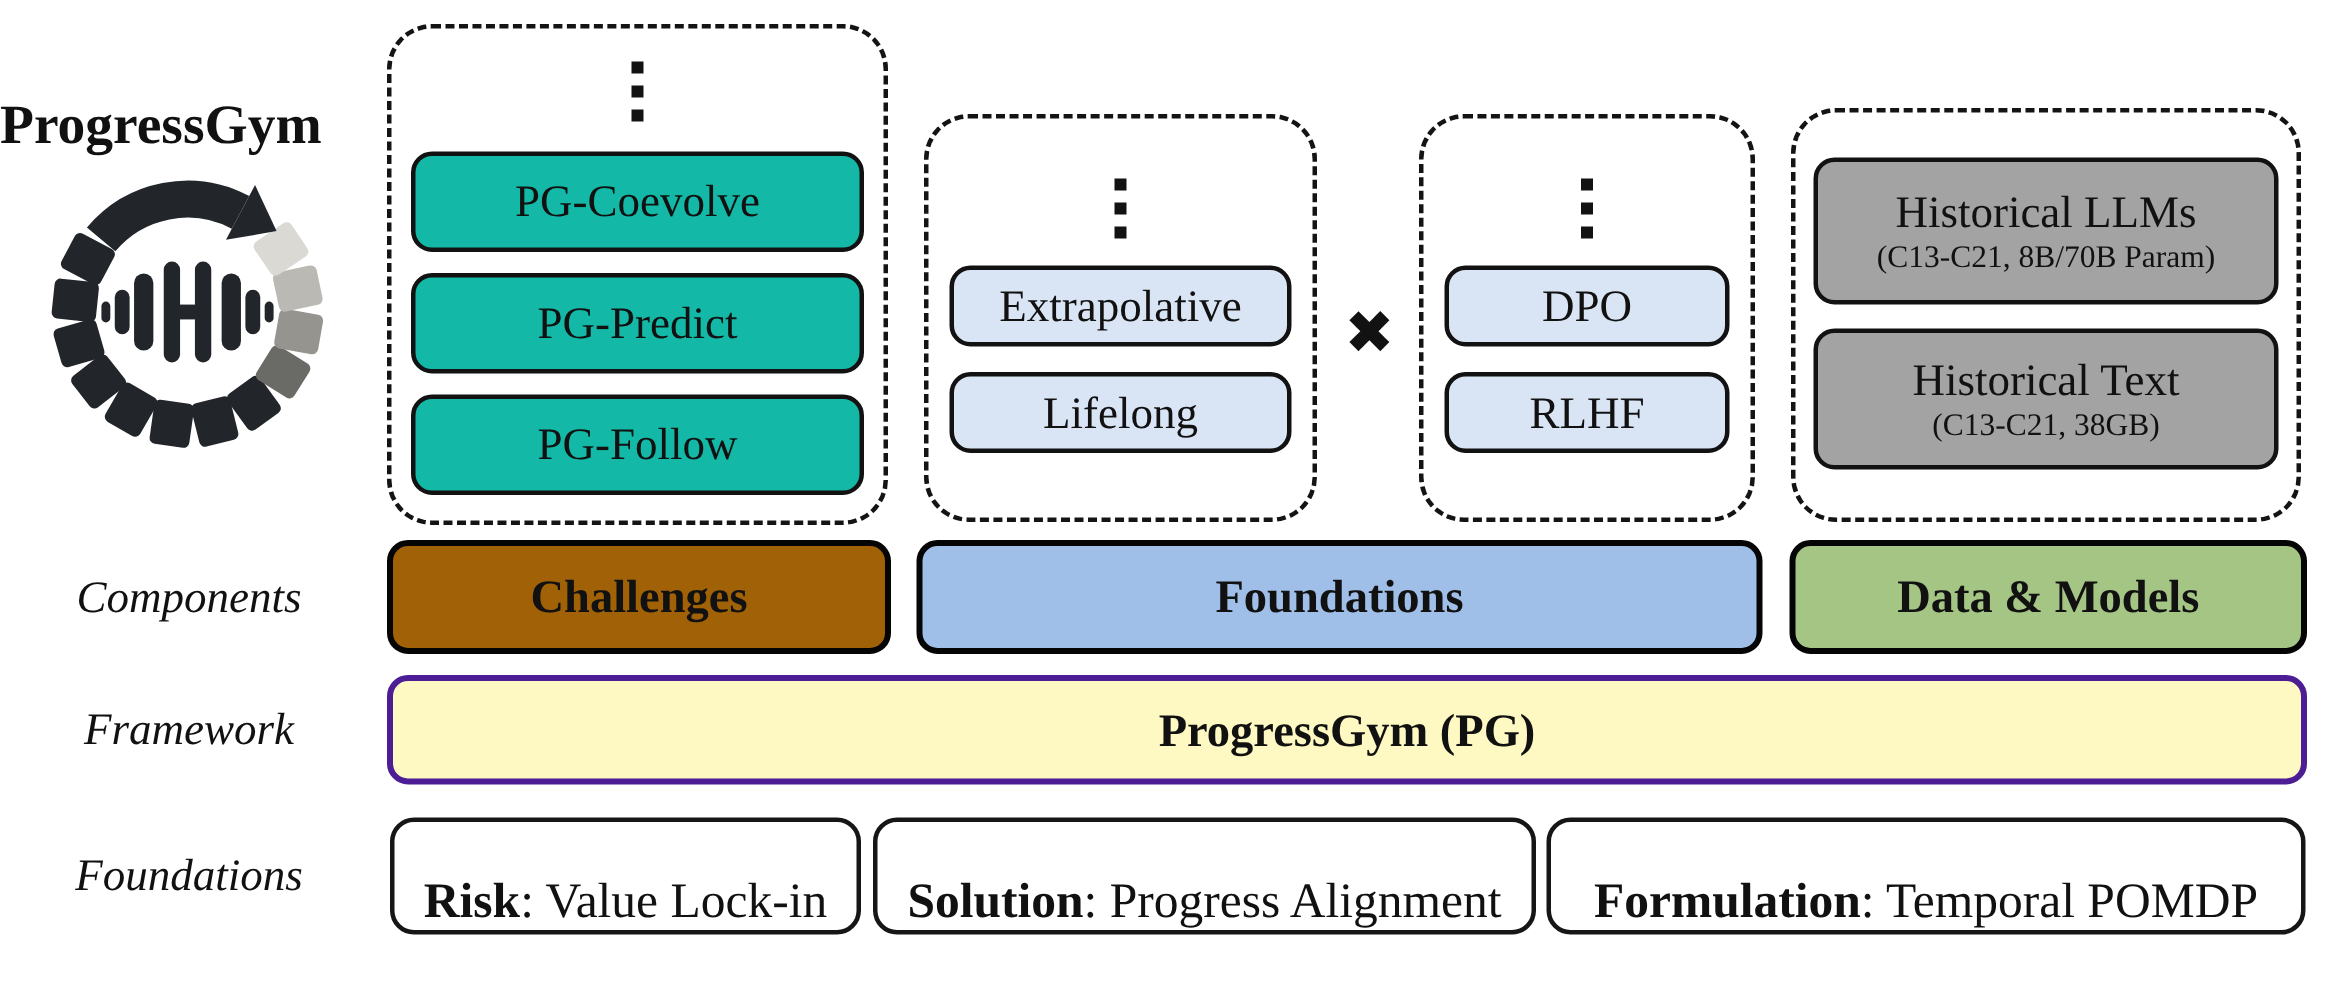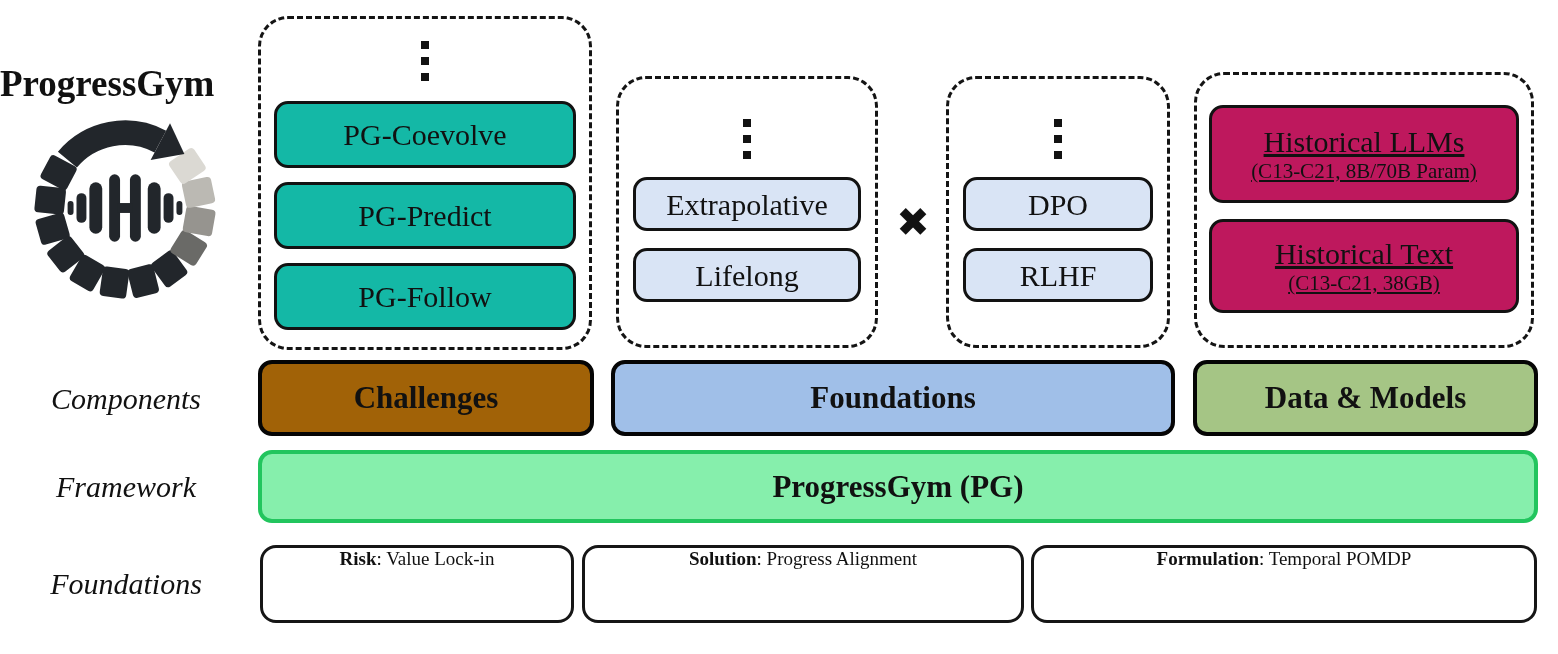--- a/index.html
+++ b/index.html
@@ -49,21 +49,21 @@
     border: 3px solid #121212;
     border-radius: 14px;
     display: flex; flex-direction: column; align-items: center; justify-content: center;
     font-size: 30px; line-height: 1.1;
     flex: 0 0 auto;
   }
   .pink  { background: #14b8a6; height: 67px; }
   .pink + .pink { margin-top: 14px; }
   .blue  { background: #d9e4f5; height: 54px; }
   .blue + .blue { margin-top: 17px; }
-  .green { background: #be185d; text-decoration: underline; }
+  .green { background: #a3a3a3; }
   #data-llms { height: 98px; }
   #data-text { height: 94px; margin-top: 16px; }
   .item .caption { font-size: 21px; margin-top: 2px; }
 
   .op-cross {
     position: absolute; left: 878px; top: 196px; width: 70px; height: 52px;
     display: flex; align-items: center; justify-content: center;
     font-family: "DejaVu Sans", sans-serif;
     font-size: 40px; font-weight: bold; color: #121212;
   }
@@ -75,31 +75,31 @@
     display: flex; align-items: center; justify-content: center;
     font-size: 31px; font-weight: bold;
   }
   #bar-challenges { left: 258px;  width: 336px; background: #a16207; }
   #bar-algorithms { left: 611px;  width: 564px; background: #a0bfe8; }
   #bar-data       { left: 1193px; width: 345px; background: #a5c585; }
 
   
   #framework-bar {
     position: absolute; left: 258px; top: 450px; width: 1280px; height: 73px;
-    border: 4px solid #22c55e; border-radius: 14px; background: #86efac;
+    border: 4px solid #4c1d95; border-radius: 14px; background: #fef9c3;
     display: flex; align-items: center; justify-content: center;
     font-size: 31px; font-weight: bold;
   }
 
   
   .foundation {
     position: absolute; top: 545px; height: 78px;
     border: 3px solid #161616; border-radius: 16px; background: #ffffff;
-    display: flex; align-items: flex-start; justify-content: center;
-    font-size: 19px; white-space: pre;
+    display: flex; align-items: flex-end; justify-content: center;
+    font-size: 33px; white-space: pre;
   }
   .foundation b { font-weight: bold; }
   #fnd-risk        { left: 260px;  width: 314px; }
   #fnd-solution    { left: 582px;  width: 442px; }
   #fnd-formulation { left: 1031px; width: 506px; }
 </style>
 </head>
 <body>
 
 <div class="canvas">

